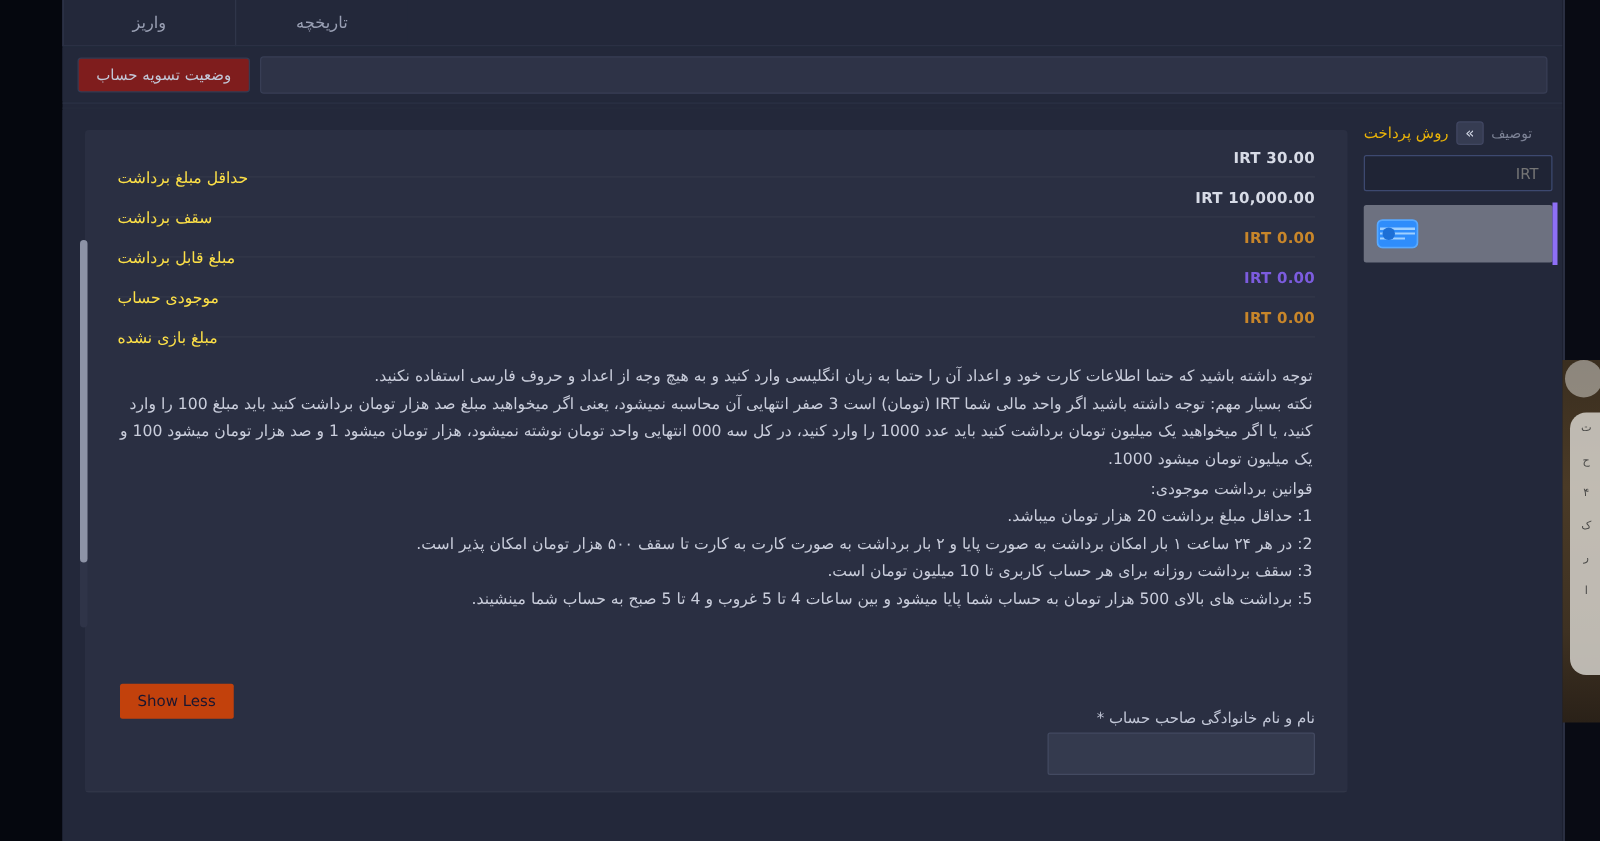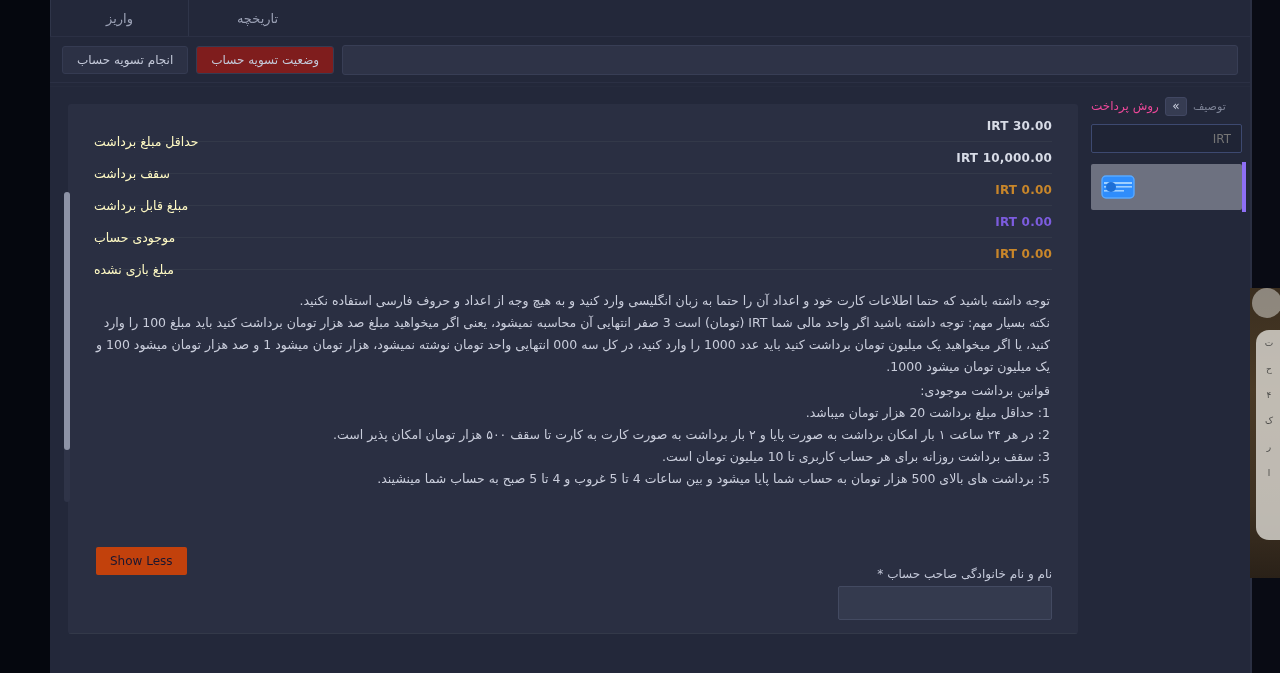--- a/index.html
+++ b/index.html
@@ -111,21 +111,21 @@
 
   
   .pm-col {
     position:absolute; right:0; top:0; width:165px; height:585px;
     padding: 6px 8px 0 6px;
   }
   .pm-head {
     display:flex; flex-direction: row-reverse; align-items:center;
     gap: 6px; height: 24px;
   }
-  .pm-title { font-size: 12px; color: #ec4899; }
+  .pm-title { font-size: 12px; color: #eab308; }
   .pm-desc  { font-size: 11px; color: #7d melt; }
   .pm-desc  { font-size: 11px; color: #7d8396; }
   .chev-btn {
     width: 22px; height: 19px; border-radius: 3px;
     background: #363c52; color: #cdd2e0; font-size: 12px;
     display:flex; align-items:center; justify-content:center;
     cursor:pointer; border:1px solid #414762;
   }
   .pm-input {
     margin-top: 6px; width: 100%; height: 29px;
@@ -167,21 +167,21 @@
     background:#8d93a6; border-radius:3px; cursor:pointer;
   }
 
   
   .info-table { padding: 6px 26px 0 26px; }
   .info-row {
     display:flex; flex-direction: row-reverse; align-items:center;
     justify-content: space-between;
     height: 32px; border-bottom: 1px solid #333949;
   }
-  .info-label { font-size: 12.5px; color: #fef9c3; margin-top: 32px; }
+  .info-label { font-size: 12.5px; color: #fde047; margin-top: 32px; }
   .info-value { font-size: 12px; font-weight: bold; letter-spacing: 0.2px; direction: ltr; }
 
   
   .notice {
     padding: 20px 28px 0 28px;
     text-align: right;
     color: #c9cddb;
     font-size: 12.5px;
     line-height: 22px;
   }
@@ -226,23 +226,20 @@
         <span>واریز</span>
       </div>
       <div class="tab">
         <span>تاریخچه</span>
       </div>
       <div class="tabbar-spacer"></div>
     </div>
     <div class="tabbar-underline"></div>
 
     <div class="actionbar">
-      <div class="act-btn">
-        <span>انجام تسویه حساب</span>
-      </div>
       <div class="act-btn secondary">
         <span>وضعیت تسویه حساب</span>
       </div>
       <input class="searchfield" type="text" placeholder="" style="">
     </div>
     <div class="bar-sep"></div>
     <div class="bar-sep2"></div>
 
     <div class="body-wrap">
 

